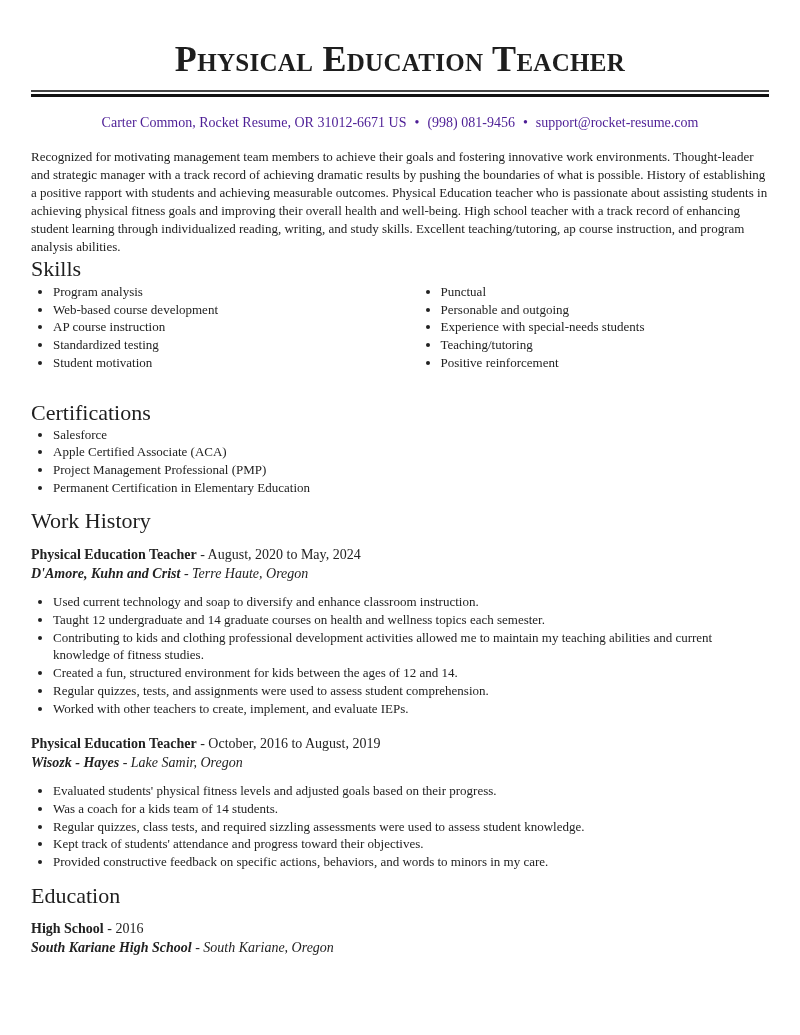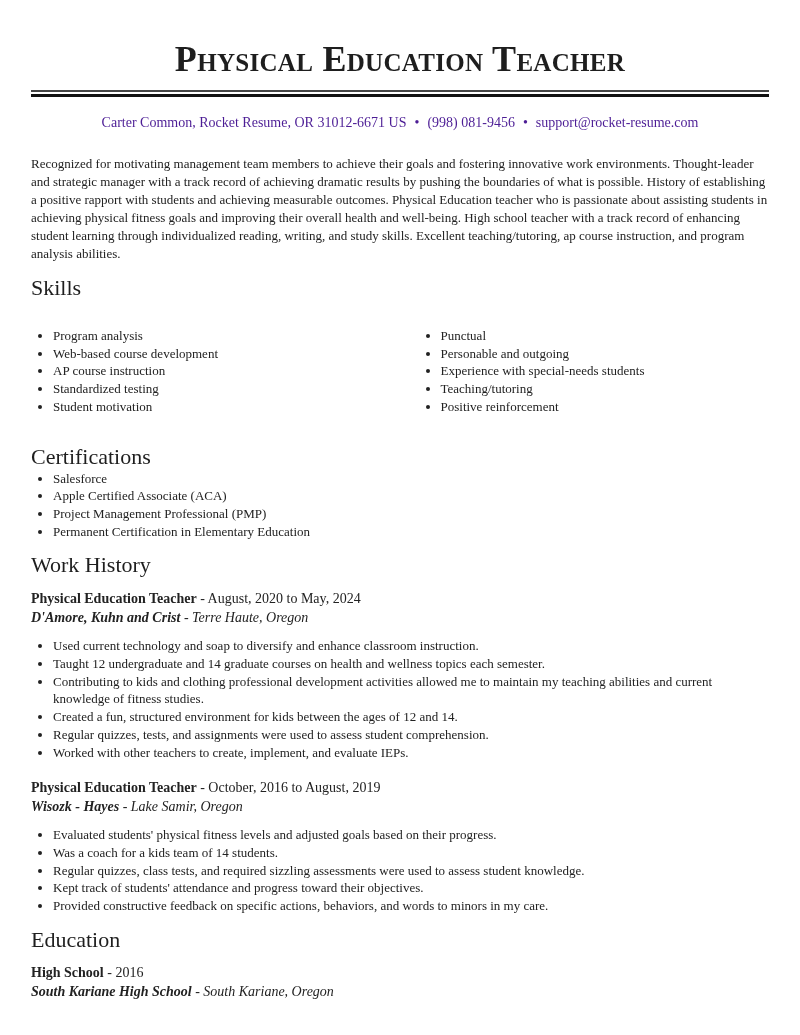--- a/index.html
+++ b/index.html
@@ -20,24 +20,24 @@
       text-align: center; font-size: 14px; line-height: 18px;
       margin-top: 17px; color: #4c1d95;
     }
     .contact .sep { margin: 0 8px; }
     h2 {
       font-weight: normal; font-size: 22px; line-height: 26px;
       margin: 0; color: #1e1e1e;
     }
     .summary-h { margin-top: 22px; }
     .summary {
-      font-size: 13px; line-height: 18px; margin-top: 23px; color: #222;
+      font-size: 13px; line-height: 18px; margin-top: 16px; color: #222;
     }
-    .skills-h { margin-top: 12px; }
-    .skills { display: flex; margin-top: 26px; gap: 37px; }
+    .skills-h { margin-top: 0; }
+    .skills { display: flex; margin-top: 1px; gap: 37px; }
     .skills ul { width: 364px; }
     ul { margin: 0; padding-left: 22px; list-style: disc; }
     li { font-size: 13px; line-height: 17.7px; color: #222; }
     .certs-h { margin-top: 28px; }
     .certs { }
     .work-h { margin-top: 12px; }
     .job-title-line { font-size: 14px; line-height: 19px; margin-top: 11px; }
     .job-title-line.second { margin-top: 17px; }
     .job-company-line { font-size: 14px; line-height: 19px; font-style: italic; }
     .job-company-line b { font-weight: bold; }

